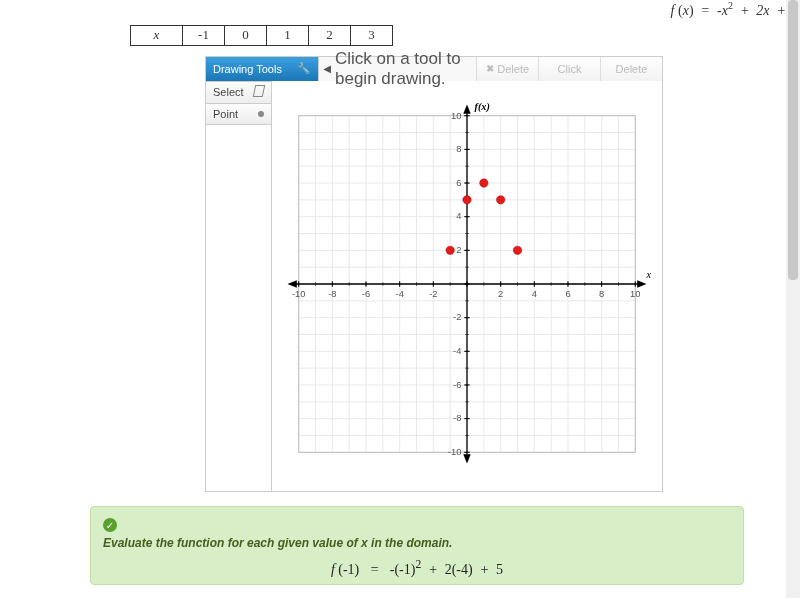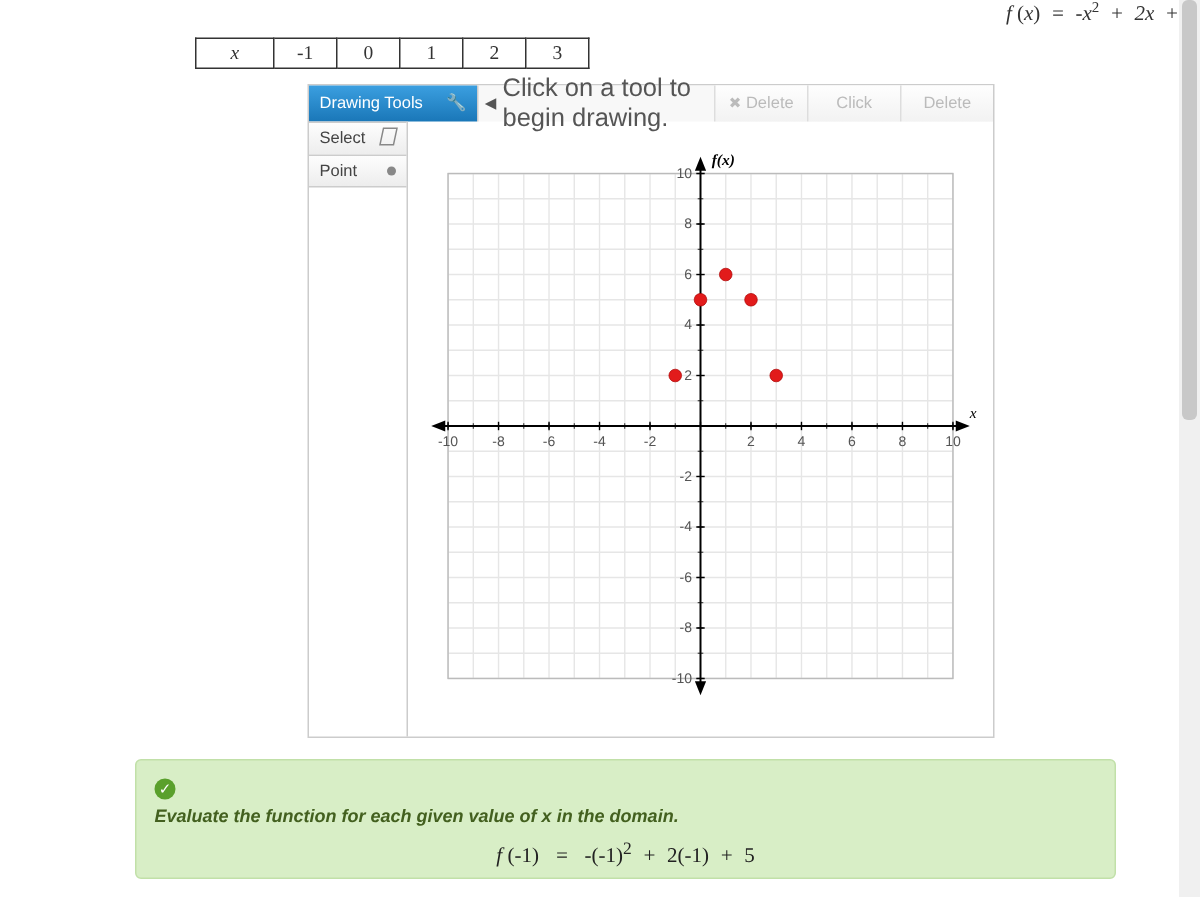--- a/index.html
+++ b/index.html
@@ -236,19 +236,19 @@
     </div>
   </div>
 </div>
 
 <div class="feedback">
   <div class="check">✓</div>
   <div class="fb-text">
     <span>Evaluate the function for each given value of </span><em>x</em><span> in the domain.</span>
   </div>
   <div class="fb-eq">
-    f <span class="n">(-1)</span>&nbsp;&nbsp;&nbsp;=&nbsp;&nbsp;&nbsp;<span class="n">-(-1)</span><sup class="n">2</sup>&nbsp;&nbsp;+&nbsp;&nbsp;<span class="n">2(-1)</span>&nbsp;&nbsp;+&nbsp;&nbsp;<span class="n">5</span>
+    f <span class="n">(-1)</span>&nbsp;&nbsp;&nbsp;=&nbsp;&nbsp;&nbsp;<span class="n">-(-1)</span><sup class="n">2</sup>&nbsp;&nbsp;+&nbsp;&nbsp;<span class="n">2(-4)</span>&nbsp;&nbsp;+&nbsp;&nbsp;<span class="n">5</span>
   </div>
 </div>
 
 <div class="scrollbar-mimic">
   <div class="scroll-thumb"></div>
 </div>
 
 </body></html>

